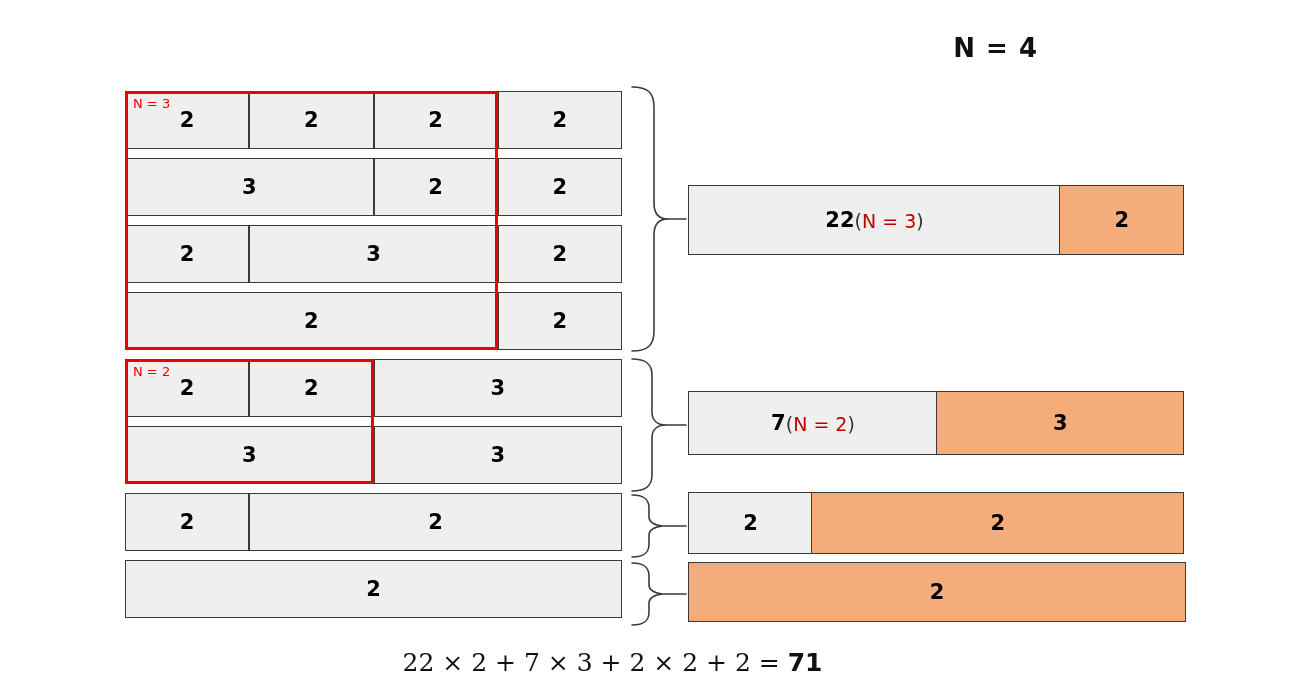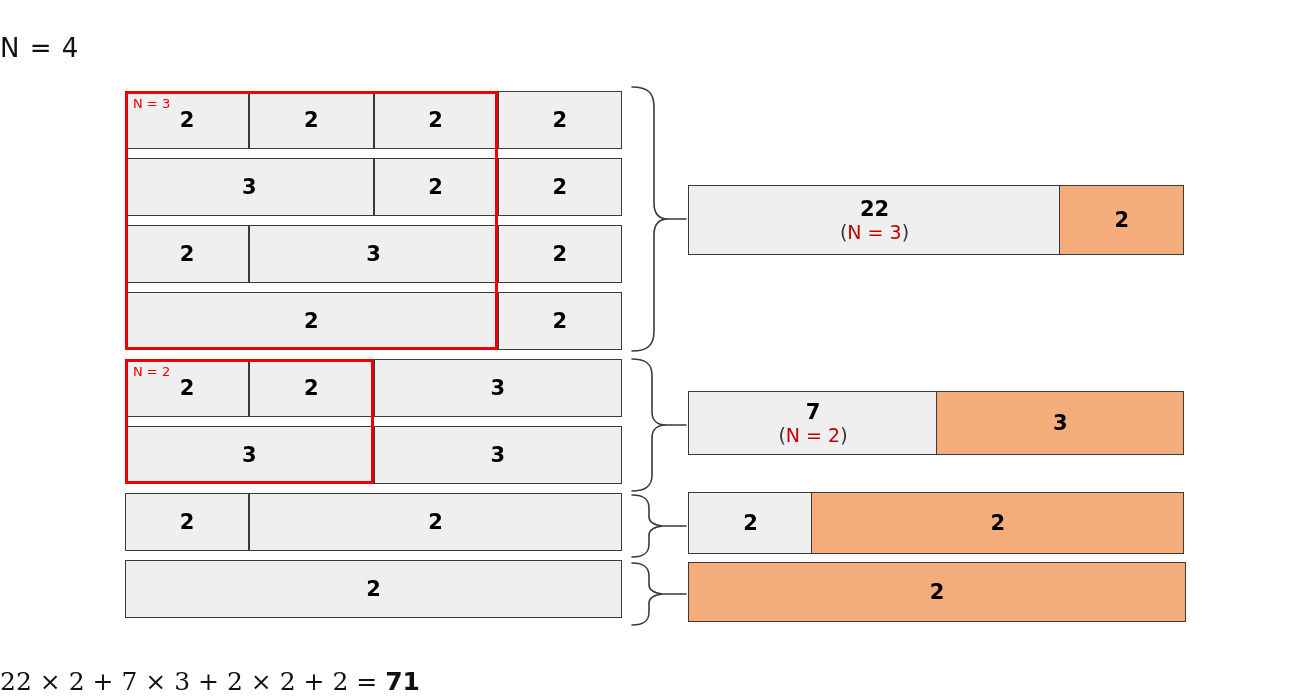--- a/index.html
+++ b/index.html
@@ -3,22 +3,22 @@
 <meta charset="utf-8">
 <style>
   html,body{margin:0;padding:0;background:#ffffff;}
   body{width:1293px;height:698px;position:relative;overflow:hidden;
        font-family:"DejaVu Sans",sans-serif;color:#000;}
 
   .stage{position:absolute;left:0;top:0;width:1293px;height:698px;}
 
   
   .title{
-    position:absolute;left:0;top:33px;width:1038px;text-align:left;
-    font-family:"DejaVu Sans",sans-serif;font-size:26px;font-weight:400;
+    position:absolute;left:0;top:33px;width:1038px;text-align:right;
+    font-family:"DejaVu Sans",sans-serif;font-size:26px;font-weight:700;
     letter-spacing:1px;color:#111;
   }
 
   
   .grid{position:absolute;left:125px;top:91px;width:497px;}
   .row{position:relative;height:58px;margin-bottom:9px;}
   .cell{
     position:absolute;top:0;height:58px;box-sizing:border-box;
     background:#efefef;border:1.6px solid #3a3a3a;
     display:flex;align-items:center;justify-content:center;
@@ -39,36 +39,36 @@
   
   .braces{position:absolute;left:628px;top:85px;width:62px;height:550px;z-index:3;}
 
   
   .bar{
     position:absolute;left:688px;width:498px;box-sizing:border-box;
     display:flex;
   }
   .seg{
     box-sizing:border-box;border:1.6px solid #3a3a3a;
-    display:flex;flex-direction:column;align-items:center;justify-content:center;
+    display:flex;align-items:center;justify-content:center;
     font-size:21px;font-weight:bold;color:#000;line-height:1.05;
   }
   .seg.grey{background:#efefef;}
   .seg.orange{background:#f4ac7b;}
   .seg + .seg{margin-left:-1.6px;}
   .seg .sub{
     font-size:19px;font-weight:400;color:#c00000;margin-top:3px;
     font-family:"DejaVu Sans",sans-serif;
   }
   .seg .sub .paren{color:#333;}
 
   
   .equation{
-    position:absolute;left:0;top:648px;width:1225px;
-    font-family:"DejaVu Serif",serif;font-size:25px;color:#111;margin-top:19px;
+    position:absolute;left:0;top:648px;width:1225px;text-align:center;
+    font-family:"DejaVu Serif",serif;font-size:25px;color:#111;
   }
   .equation .total{font-weight:bold;font-family:"DejaVu Sans",sans-serif;font-size:25px;}
 </style>
 </head>
 <body>
 
 <div class="stage">
 
   <div class="title">N = 4</div>
 

